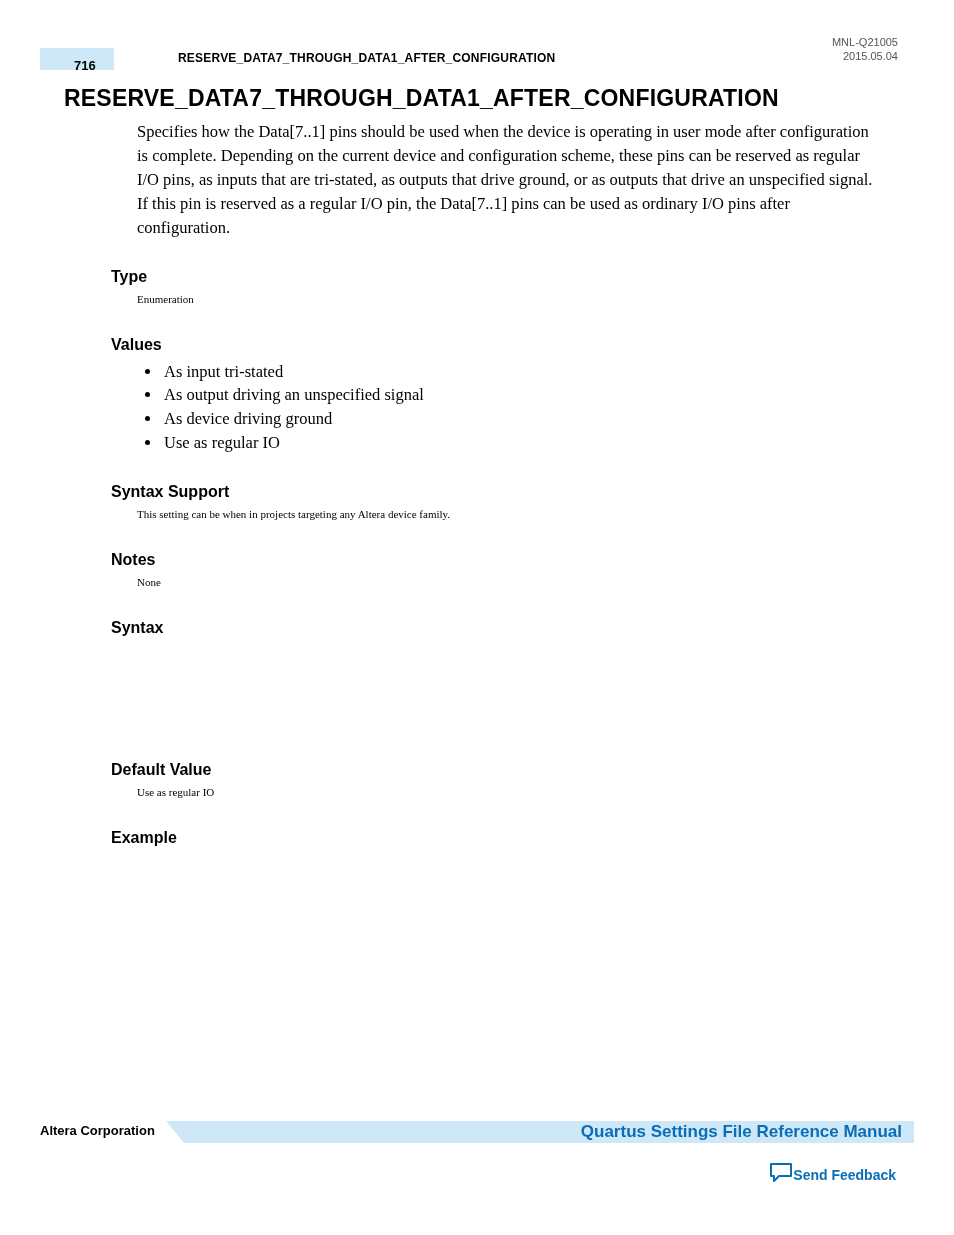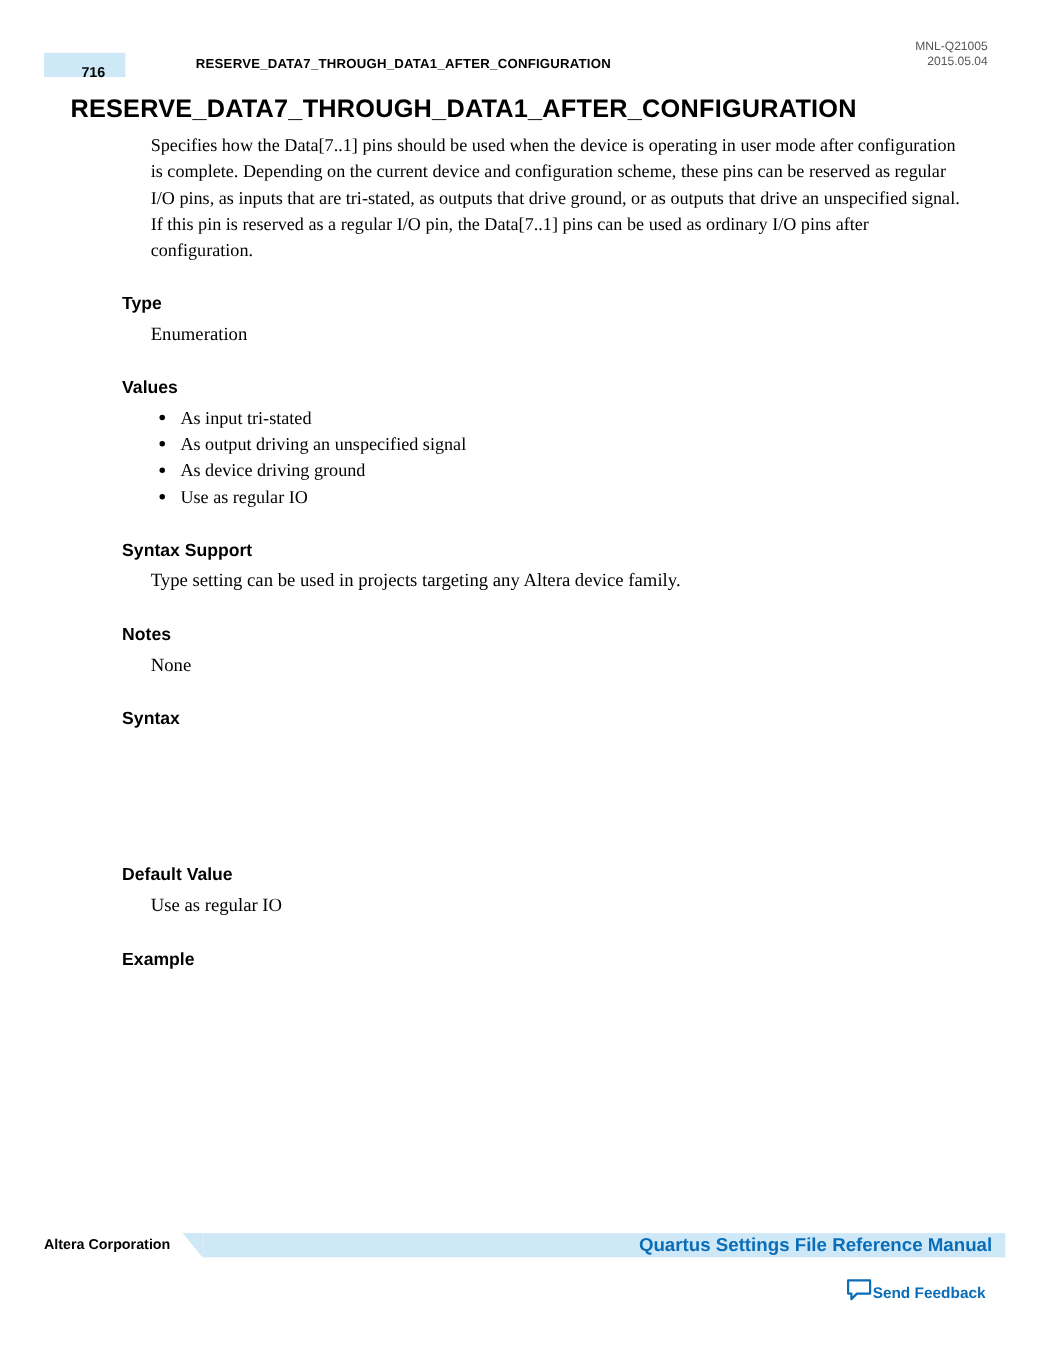--- a/index.html
+++ b/index.html
@@ -73,21 +73,21 @@
   .sect-label {
     font-family: "Myriad Pro", "Segoe UI", Arial, sans-serif;
     font-weight: bold;
     font-size: 16px;
     margin-top: 28px;
     margin-left: 47px;
     margin-bottom: 6px;
   }
   .sect-body {
     margin-left: 73px;
-    font-size: 17px;
+    font-size: 11px;
     line-height: 1.45;
   }
   ul.values {
     margin-left: 98px;
     padding-left: 0;
     list-style: disc;
   }
   ul.values li {
     font-size: 16.5px;
     line-height: 1.45;
@@ -169,21 +169,21 @@
 
   <div class="sect-label">Values</div>
   <ul class="values">
     <li>As input tri-stated</li>
     <li>As output driving an unspecified signal</li>
     <li>As device driving ground</li>
     <li>Use as regular IO</li>
   </ul>
 
   <div class="sect-label">Syntax Support</div>
-  <div class="sect-body">Type setting can be used in projects targeting any Altera device family.</div>
+  <div class="sect-body">This setting can be when in projects targeting any Altera device family.</div>
 
   <div class="sect-label">Notes</div>
   <div class="sect-body">None</div>
 
   <div class="sect-label">Syntax</div>
   <div style="height:90px"></div>
 
   <div class="sect-label">Default Value</div>
   <div class="sect-body">Use as regular IO</div>
 

